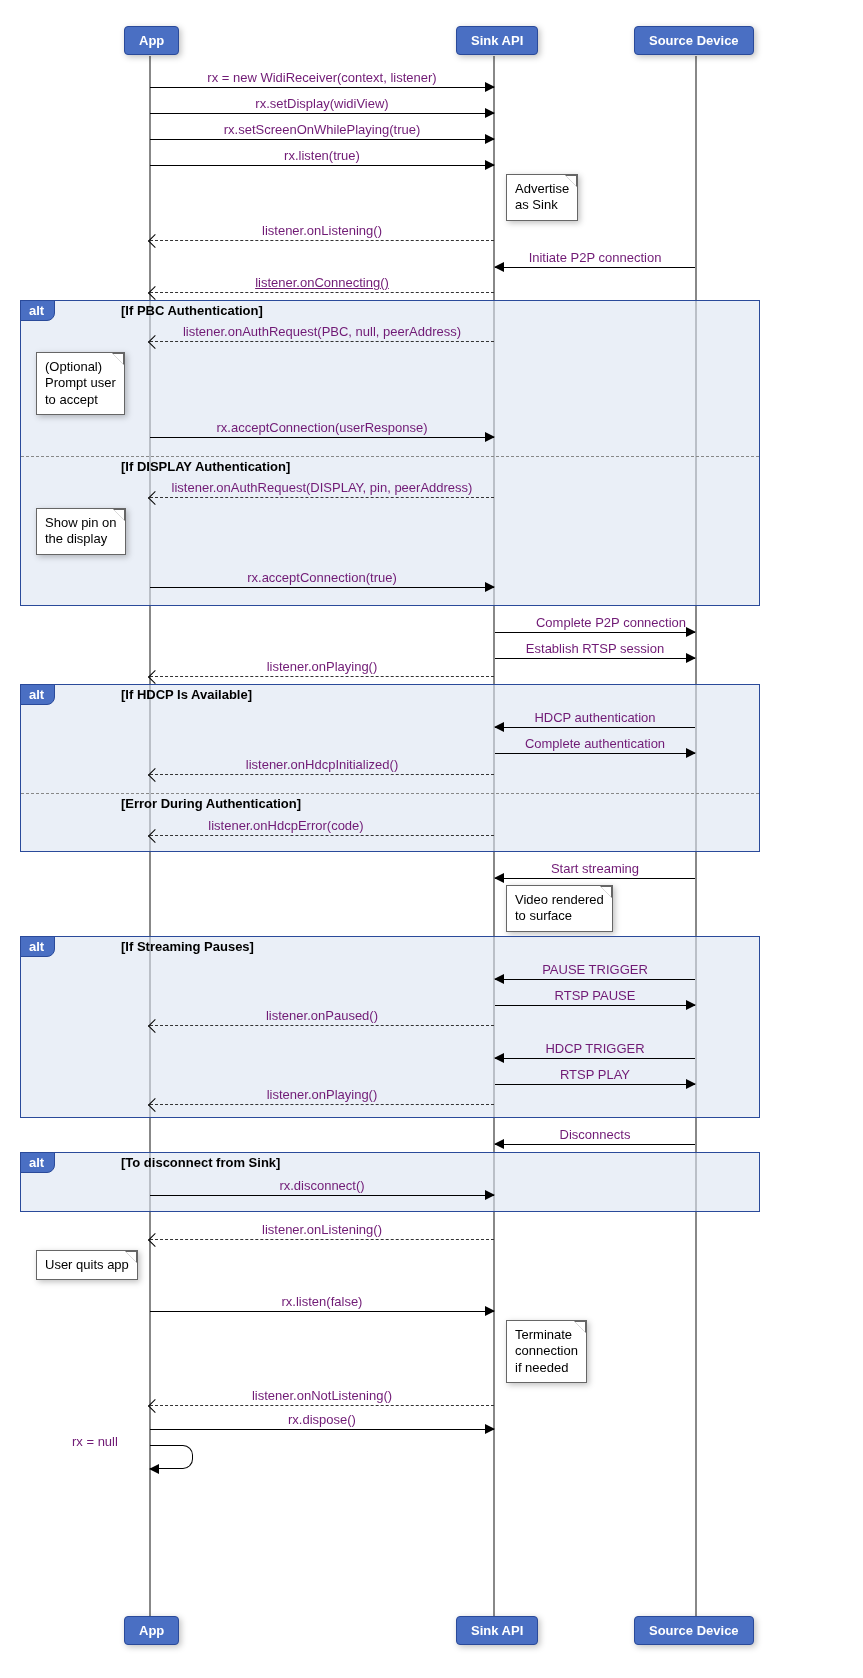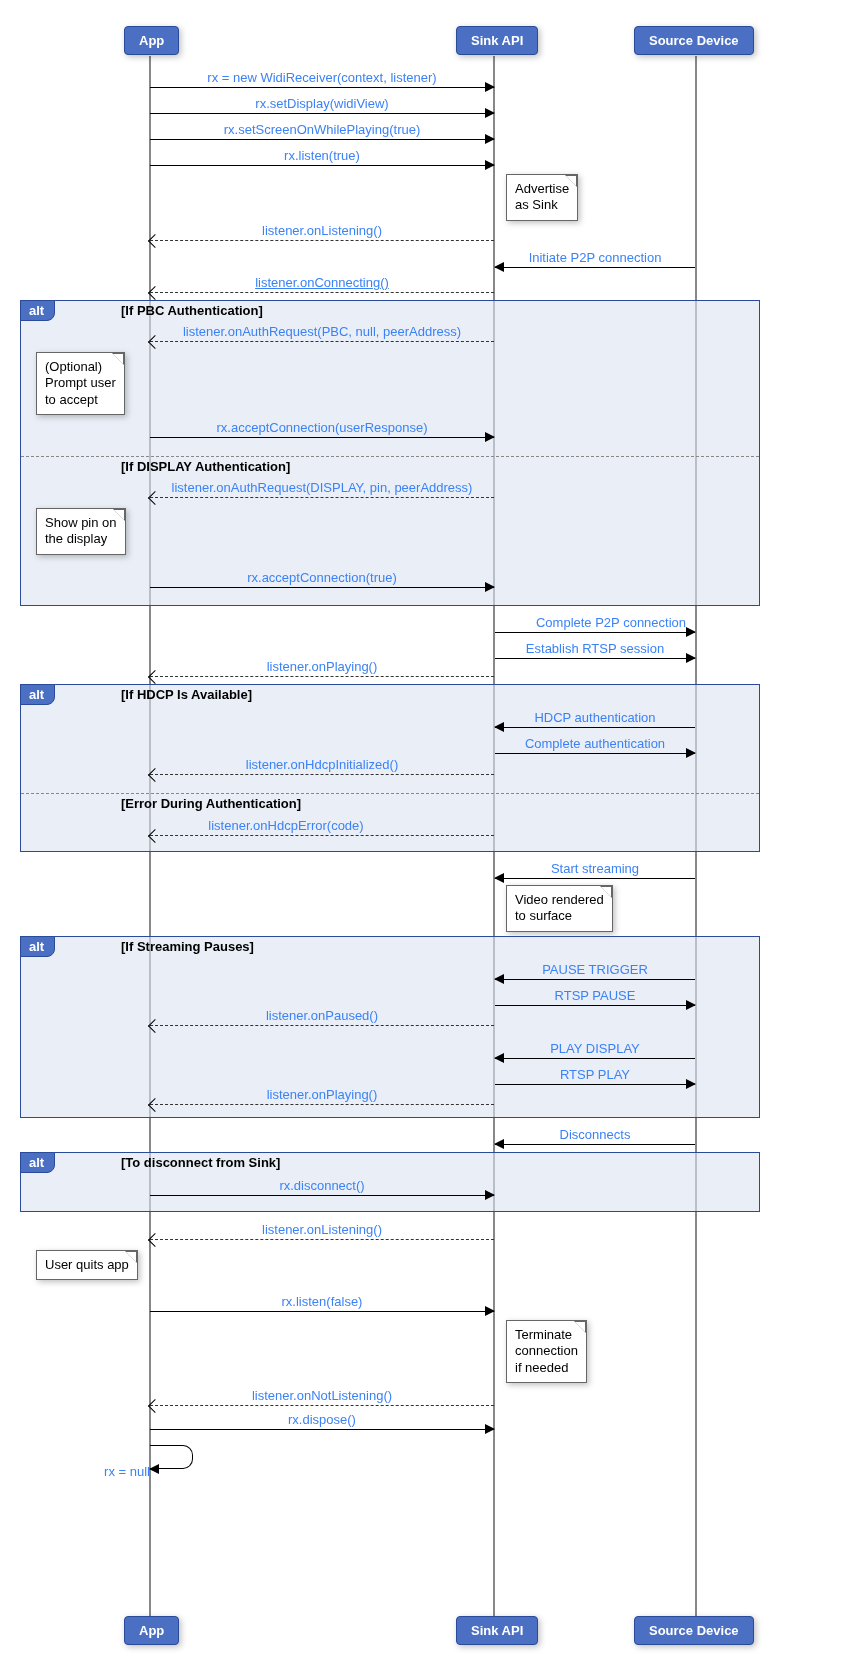--- a/index.html
+++ b/index.html
@@ -3,21 +3,21 @@
 <meta charset="utf-8">
 <style>
   body { margin:0; padding:12px; background:#fff; font-family:sans-serif; font-size:13px; }
   .diagram { position:relative; width:839px; height:1654px; }
   .participant {
     position:absolute; background:#4a6fc3; color:#fff; font-weight:bold;
     padding:6px 14px; border:1.5px solid #2a4a9a; border-radius:4px; text-align:center;
     box-shadow:2px 2px 6px rgba(0,0,0,0.25);
   }
   .lifeline { position:absolute; width:2px; background:#888; }
-  .message-label { position:absolute; text-align:center; color:#3b82f6; white-space:nowrap; }
+  .message-label { position:absolute; text-align:center; color:#701a75; white-space:nowrap; }
   .arrow-line { position:absolute; height:0; border-top:1.5px solid #000; }
   .arrow-line.dashed { border-top:1.5px dashed #333; }
   .arrow-head-r::after {
     content:""; position:absolute; right:-1px; top:-6px;
     border-left:10px solid #000; border-top:5px solid transparent; border-bottom:5px solid transparent;
   }
   .arrow-head-l::after {
     content:""; position:absolute; left:-1px; top:-6px;
     border-right:10px solid #000; border-top:5px solid transparent; border-bottom:5px solid transparent;
   }
@@ -162,21 +162,21 @@
 
   <div class="message-label" style="left:483px; width:200px; top:950px;">PAUSE TRIGGER</div>
   <div class="arrow-line arrow-head-l" style="left:483px; width:200px; top:967px;"></div>
 
   <div class="message-label" style="left:483px; width:200px; top:976px;">RTSP PAUSE</div>
   <div class="arrow-line arrow-head-r" style="left:483px; width:200px; top:993px;"></div>
 
   <div class="message-label" style="left:138px; width:344px; top:996px;">listener.onPaused()</div>
   <div class="arrow-line dashed arrow-head-l open" style="left:138px; width:344px; top:1013px;"></div>
 
-  <div class="message-label" style="left:483px; width:200px; top:1029px;">PLAY DISPLAY</div>
+  <div class="message-label" style="left:483px; width:200px; top:1029px;">HDCP TRIGGER</div>
   <div class="arrow-line arrow-head-l" style="left:483px; width:200px; top:1046px;"></div>
 
   <div class="message-label" style="left:483px; width:200px; top:1055px;">RTSP PLAY</div>
   <div class="arrow-line arrow-head-r" style="left:483px; width:200px; top:1072px;"></div>
 
   <div class="message-label" style="left:138px; width:344px; top:1075px;">listener.onPlaying()</div>
   <div class="arrow-line dashed arrow-head-l open" style="left:138px; width:344px; top:1092px;"></div>
 
   <div class="message-label" style="left:483px; width:200px; top:1115px;">Disconnects</div>
   <div class="arrow-line arrow-head-l" style="left:483px; width:200px; top:1132px;"></div>
@@ -200,16 +200,16 @@
   <div class="note-box" style="left:494px; top:1308px; white-space:pre;">Terminate
 connection
 if needed</div>
 
   <div class="message-label" style="left:138px; width:344px; top:1376px;">listener.onNotListening()</div>
   <div class="arrow-line dashed arrow-head-l open" style="left:138px; width:344px; top:1393px;"></div>
 
   <div class="message-label" style="left:138px; width:344px; top:1400px;">rx.dispose()</div>
   <div class="arrow-line arrow-head-r" style="left:138px; width:344px; top:1417px;"></div>
 
-  <div class="message-label" style="left:60px; width:78px; top:1422px; text-align:right;margin-top:30px;">rx = null</div>
+  <div class="message-label" style="left:60px; width:78px; top:1422px; text-align:left;">rx = null</div>
   <div class="self-msg" style="left:138px; top:1433px; width:42px; height:22px;"></div>
 
 </div>
 
 </body></html>

